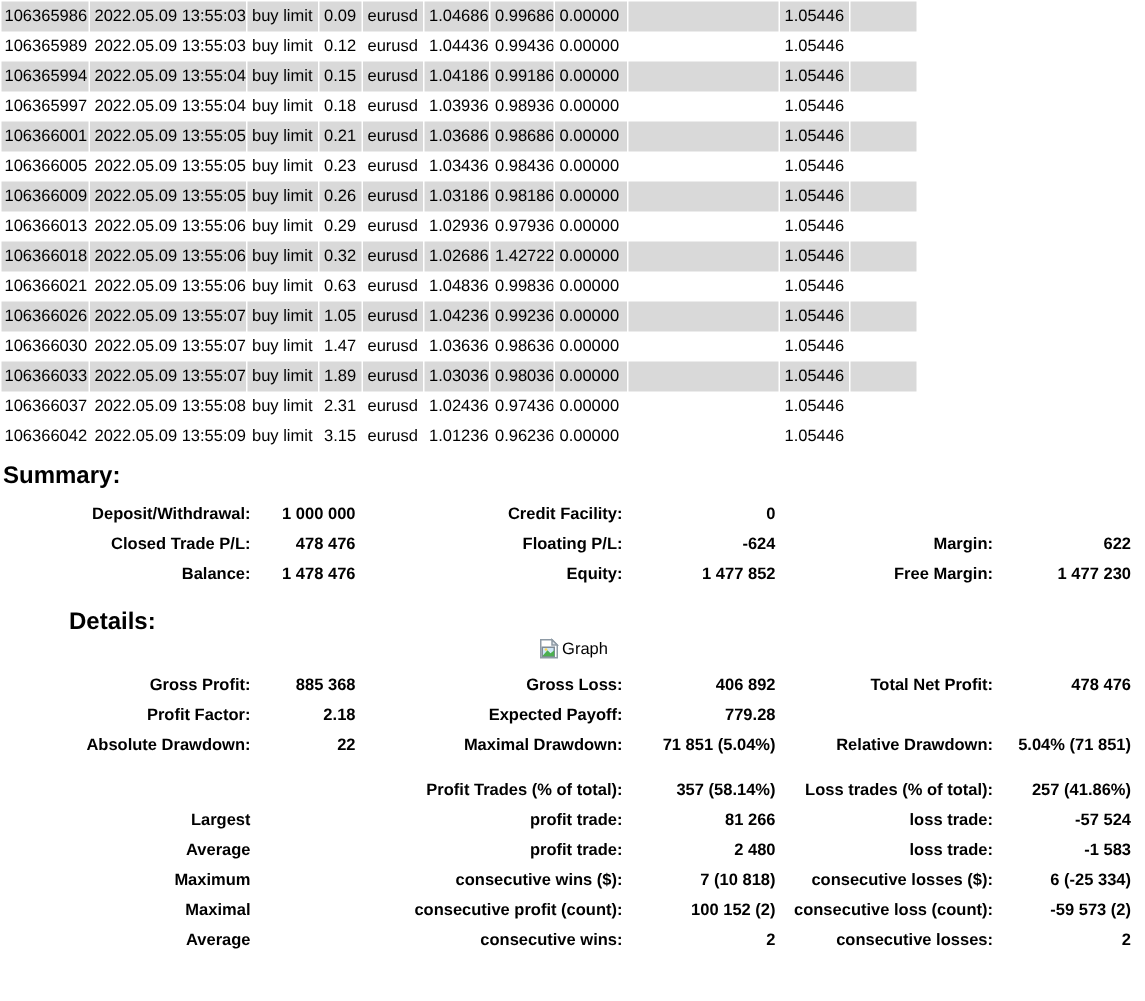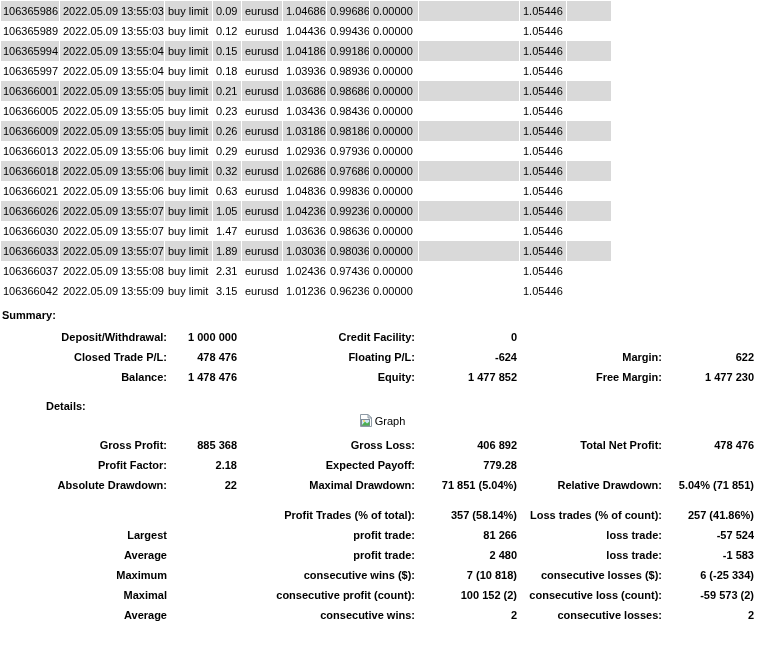--- a/index.html
+++ b/index.html
@@ -12,21 +12,21 @@
   
   #trades{border-collapse:separate;border-spacing:1px 0;margin-top:1px;}
   #trades td{
     height:20px;padding:0 0 0 3px;white-space:nowrap;overflow:hidden;
     vertical-align:middle;font-size:11px;
   }
   #trades td.c0{padding-left:2px;}
   #trades tr.stripe td{background:#d9d9d9;}
 
   
-  .section-title{font-weight:bold;margin:8px 0 0 2px;font-size:11px;}
+  .section-title{font-weight:bold;margin:8px 0 0 2px;font-size:16px;}
   .section-title.details{margin-top:13px;padding-left:44px;}
 
   
   .stat-table{border-collapse:collapse;margin-top:6px;padding-left:32px;}
   .stat-table td{
     height:20px;padding:0;text-align:right;font-weight:bold;
     white-space:nowrap;overflow:hidden;vertical-align:middle;font-size:11px;
   }
   .stat-table tr.spacer td{height:10px;}
 
@@ -160,21 +160,21 @@
         <td class="c9">1.05446</td>
         <td class="c10"></td>
       </tr>
       <tr class="stripe">
         <td class="c0">106366018</td>
         <td class="c1">2022.05.09 13:55:06</td>
         <td class="c2">buy limit</td>
         <td class="c3">0.32</td>
         <td class="c4">eurusd</td>
         <td class="c5">1.02686</td>
-        <td class="c6">0.97686</td>
+        <td class="c6">1.42722</td>
         <td class="c7">0.00000</td>
         <td class="c8"></td>
         <td class="c9">1.05446</td>
         <td class="c10"></td>
       </tr>
       <tr class="">
         <td class="c0">106366021</td>
         <td class="c1">2022.05.09 13:55:06</td>
         <td class="c2">buy limit</td>
         <td class="c3">0.63</td>
@@ -348,21 +348,21 @@
         <td class=""></td>
       </tr>
       <tr class="spacer">
         <td colspan="7"></td>
       </tr>
       <tr>
         <td class=""></td>
         <td class=""></td>
         <td class="">Profit Trades (% of total):</td>
         <td class="">357 (58.14%)</td>
-        <td class="">Loss trades (% of count):</td>
+        <td class="">Loss trades (% of total):</td>
         <td class="">257 (41.86%)</td>
         <td class=""></td>
       </tr>
       <tr>
         <td class="">Largest</td>
         <td class=""></td>
         <td class="">profit trade:</td>
         <td class="">81 266</td>
         <td class="">loss trade:</td>
         <td class="">-57 524</td>

